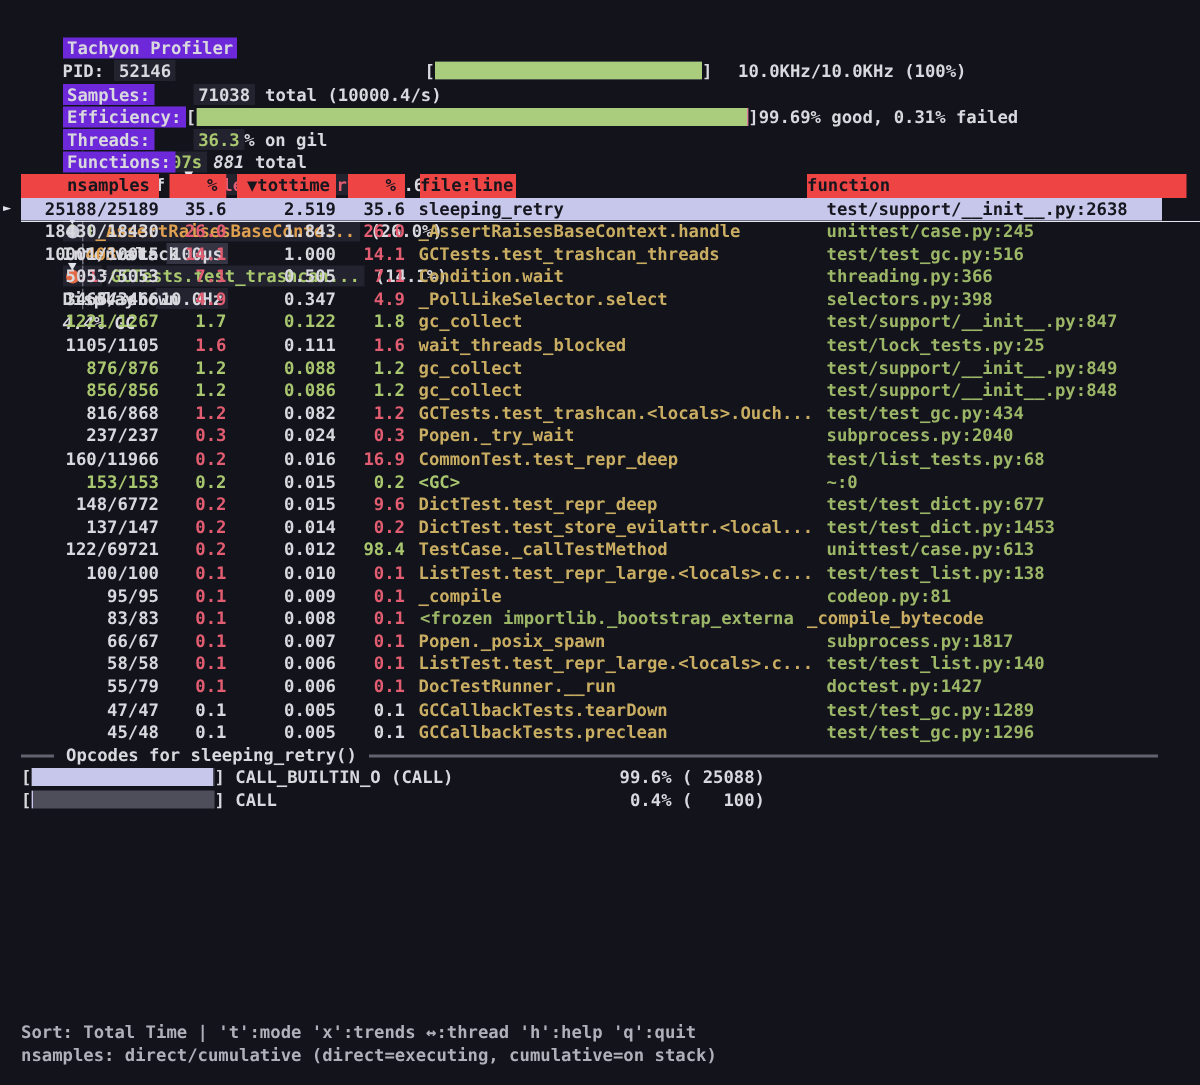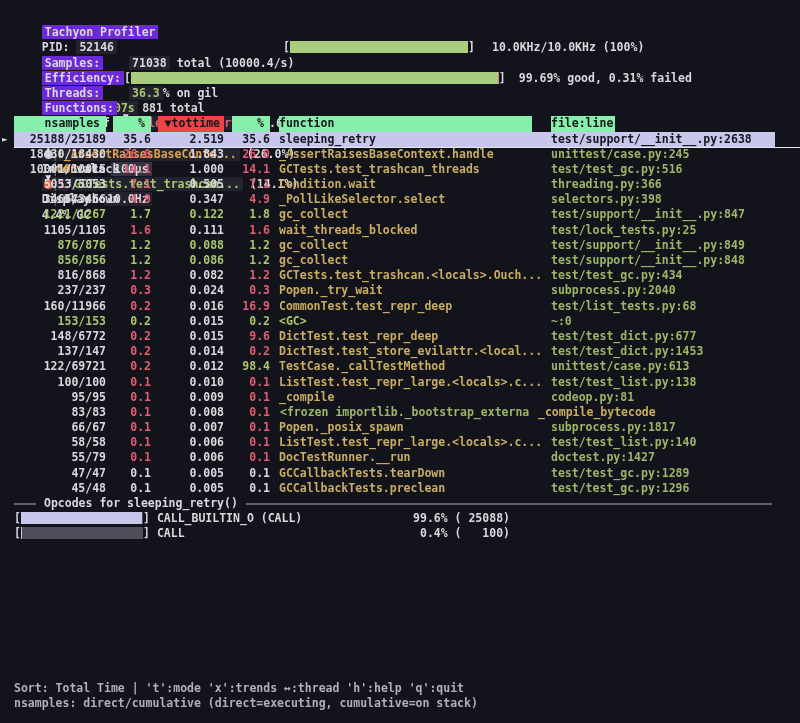--- a/index.html
+++ b/index.html
@@ -6,21 +6,21 @@
   body{width:800px;height:723px;overflow:hidden;
        font-family:"DejaVu Sans Mono",monospace;font-size:11.5px;font-weight:700;
        color:#d8d8de;}
   #screen{padding-top:10px;position:relative;height:713px;}
   .line{height:15.2px;line-height:15.2px;white-space:pre;padding-left:14px;position:relative;}
   .sep{color:#6f6f7c;margin:0 10px;}
   .lab{margin-right:7px;}
   .vbox{background:#232330;padding:0 3px;}
   .vbox2{background:#343443;padding:0 3px;}
   .tbox{background:#6d28d9;padding:0 3px;}
-  .g{color:#a9c76f;} .o{color:#dfa050;} .r{color:#e25d71;} .w{color:#d8d8de;}
+  .g{color:#a9c76f;} .o{color:#dfa050;} .r{color:#e25d71;} .w{color:#d8d8de;font-style:italic;}
   .dimtxt{color:#b0b0ba;}
   
   .bar{display:inline-block;height:12px;vertical-align:-2px;background:#4e4e5a;position:relative;overflow:hidden;}
   .bar .fill{position:absolute;left:0;top:0;bottom:0;background:#a9cd7c;}
   .bar .fail{position:absolute;right:0;top:0;bottom:0;background:#e0809a;}
   .brk{color:#d8d8de;}
   
   .medal{display:inline-block;width:9px;height:9px;border-radius:50%;position:relative;margin:0 2px;vertical-align:-1px;}
   .medal::before{content:"";position:absolute;left:1.5px;top:-5px;width:6px;height:5px;background:#e3e3ea;
                  clip-path:polygon(0 0,100% 0,50% 100%);}
@@ -33,21 +33,21 @@
   .c-p1{width:45px;text-align:right;}
   .c-tt{width:73px;text-align:right;}
   .c-p2{width:46px;text-align:right;}
   .c-fn{width:262px;padding-left:9px;}
   .c-fl{flex:1;padding-left:10px;}
   .c-w{color:#d8d8de;} .c-r{color:#e25d71;} .c-g{color:#a9c76f;}
   .c-fn-col{color:#c9ad62;} .c-fl-col{color:#9cb667;} .c-d{color:#16161e;}
   .trow.sel{background:linear-gradient(to right,#c7c7ec 0,#c7c7ec 761px,transparent 761px);
             box-shadow:0 1px 0 0 #e6e6f0;}
   .trow.sel::before{content:"►";position:absolute;left:-12px;top:0;font-size:9px;color:#dfe0ea;}
-  .thead .hb{display:inline-block;background:#86efac;color:#16161e;height:15.2px;}
+  .thead .hb{display:inline-block;background:#ef4444;color:#16161e;height:15.2px;}
   .thead .c-ns .hb{width:92px;text-align:right;padding-right:6px;box-sizing:border-box;}
   .thead .c-p1 .hb{width:38px;text-align:right;padding-right:6px;box-sizing:border-box;}
   .thead .c-tt .hb{width:66px;text-align:right;padding-right:4px;box-sizing:border-box;background:#ef4444;}
   .thead .c-p2 .hb{width:38px;text-align:right;padding-right:6px;box-sizing:border-box;}
   .thead .c-fn .hb{width:253px;}
   .thead .c-fl .hb{width:64px;}
   
   .opdiv{display:flex;align-items:center;}
   .opdiv .dashL{width:22px;border-top:2px solid #62626e;margin-right:8px;}
   .opdiv .dashR{flex:1;border-top:2px solid #62626e;margin-left:8px;margin-right:28px;}
@@ -80,21 +80,21 @@
     <span class="lab">Display:</span><span class="vbox">10.0Hz</span>
   </div>
 
   <div class="line">
     <span class="tbox">Samples:</span><span class="vbox" style="margin-left:26px">71038</span><span style="margin-left:7px">total (10000.4/s)</span>
     <span style="position:absolute;left:283px;top:0"><span class="brk">[</span><span class="bar" style="width:178px"><span class="fill" style="width: 100%;"></span></span><span class="brk">]</span></span>
     <span style="position:absolute;left:492px;top:0">10.0KHz/10.0KHz (100%)</span>
   </div>
 
   <div class="line">
-    <span class="tbox">Efficiency:</span><span class="brk">[</span><span class="bar" style="width:368px"><span class="fill" style="width: 99.69%;"></span><span class="fail" style="width: 0.31%;"></span></span><span class="brk">]</span><span style="margin-left:13px">99.69% good, 0.31% failed</span>
+    <span class="tbox">Efficiency:</span><span class="brk">[</span><span class="bar" style="width:368px"><span class="fill" style="width: 99.69%;"></span><span class="fail" style="width: 0.31%;"></span></span><span class="brk">]</span><span style="">99.69% good, 0.31% failed</span>
   </div>
 
   <div class="line">
     <span class="tbox" style="margin-right:26px">Threads:</span><span class="g vbox">36.3</span><span>% on gil</span>
     <span class="sep">│</span>
     <span class="o vbox">63.7</span><span>% off gil</span>
     <span class="sep">│</span>
     <span class="g vbox">0.0</span><span>% waiting for gil</span>
     <span class="sep">│</span>
     <span class="r vbox">0.1</span><span>% exc</span>
@@ -118,22 +118,22 @@
     <span class="medal m2"></span><span class="t3name" style="margin-left:6px;color:#dfa050">_AssertRaisesBaseConte...</span><span style="margin-left:7px">(26.0%)</span>
     <span class="sep">│</span>
     <span class="medal m3"></span><span class="t3name" style="margin-left:16px;color:#a9c76f">GCTests.test_trashcan...</span><span style="margin-left:7px">(14.1%)</span>
   </div>
 
   <div class="trow thead">
     <span class="cell c-ns"><span class="hb">nsamples</span></span>
     <span class="cell c-p1"><span class="hb">%</span></span>
     <span class="cell c-tt"><span class="hb">▼tottime</span></span>
     <span class="cell c-p2"><span class="hb">%</span></span>
+    <span class="cell c-fl"><span class="hb">file:line</span></span>
     <span class="cell c-fn"><span class="hb">function</span></span>
-    <span class="cell c-fl"><span class="hb">file:line</span></span>
   </div>
 
   <div id="table-body">
       <div class="trow sel">
         <span class="cell c-ns c-d">25188/25189</span>
         <span class="cell c-p1 c-d">35.6</span>
         <span class="cell c-tt c-d">2.519</span>
         <span class="cell c-p2 c-d">35.6</span>
         <span class="cell c-fn c-d">sleeping_retry</span>
         <span class="cell c-fl c-d">test/support/__init__.py:2638</span>

